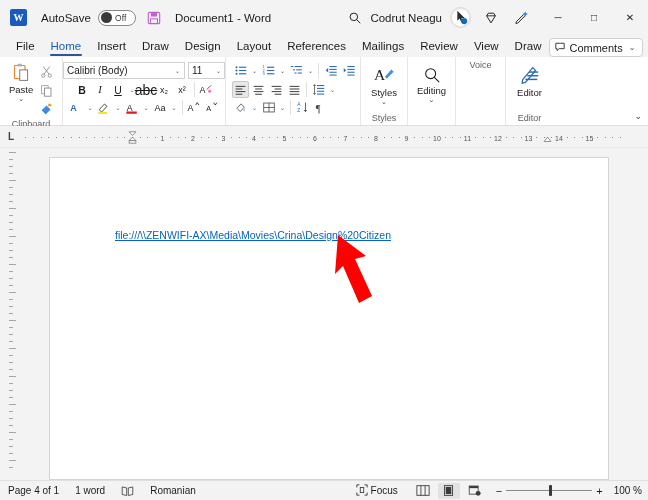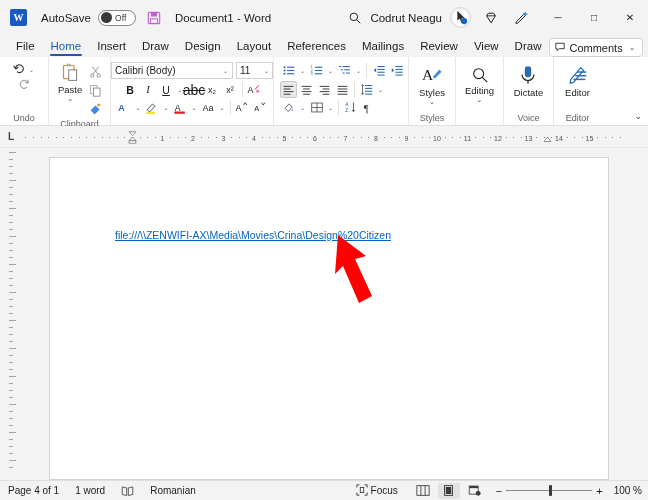--- a/index.html
+++ b/index.html
@@ -342,38 +342,20 @@
       </div>
       <div class="share-btn">
         
         
       </div>
     </div>
   </div>
 
   <div class="ribbon">
 
-    <div class="group" style="width:48px">
-      <div class="group-body" style="flex-direction:column;align-items:center;padding-top:3px">
-        <div class="mini-row">
-          <svg width="14" height="14" viewBox="0 0 16 16">
-            <path d="M4 7.5 a4.5 4.5 0 1 1 1.6 3.6" fill="none" stroke="#2b2b2b" stroke-width="1.2"></path>
-            <path d="M1.8 4.4 L4.4 8 L7.4 5.6" fill="none" stroke="#2b2b2b" stroke-width="1.2" stroke-linejoin="round"></path>
-          </svg>
-          <span class="dd-caret">⌄</span>
-        </div>
-        <div style="margin-top:1px">
-          <svg width="14" height="14" viewBox="0 0 16 16">
-            <path d="M12.5 6.5 a4.6 4.6 0 1 0 -1 5.2" fill="none" stroke="#9a9a9a" stroke-width="1.2"></path>
-            <path d="M12.6 3 L12.8 6.8 L9.2 6.4" fill="none" stroke="#9a9a9a" stroke-width="1.2" stroke-linejoin="round"></path>
-          </svg>
-        </div>
-      </div>
-      <div class="group-label">Undo</div>
-    </div>
 
     <div class="group" style="width:62px">
       <div class="group-body" style="padding-top:1px">
         <div class="btn-v" style="min-width:32px">
           <svg width="21" height="21" viewBox="0 0 24 24">
             <rect x="4" y="4" width="12" height="15" rx="1" fill="#ffffff" stroke="#e08c2e" stroke-width="1.4"></rect>
             <rect x="7.5" y="2" width="5" height="3" rx="0.8" fill="#b0b0b0"></rect>
             <rect x="10" y="9" width="9" height="12" fill="#ffffff" stroke="#7a7a7a" stroke-width="1.1"></rect>
           </svg>
           <span class="lbl">Paste</span>
@@ -630,30 +612,20 @@
             <line x1="12.6" y1="12.6" x2="18" y2="18" stroke="#1b1b1b" stroke-width="1.2"></line>
           </svg>
           <span class="lbl">Editing</span>
           <span class="caret">⌄</span>
         </div>
       </div>
       <div class="group-label"></div>
     </div>
 
     <div class="group" style="width:50px">
-      <div class="group-body" style="justify-content:center;padding-top:3px">
-        <div class="btn-v">
-          <svg width="22" height="22" viewBox="0 0 24 24">
-            <rect x="8.5" y="2.5" width="7" height="12" rx="3.5" fill="#2b6cb0"></rect>
-            <path d="M5.5 11.5 a6.5 6.5 0 0 0 13 0" fill="none" stroke="#1b1b1b" stroke-width="1.3"></path>
-            <line x1="12" y1="18" x2="12" y2="21.5" stroke="#1b1b1b" stroke-width="1.3"></line>
-          </svg>
-          <span class="lbl">Dictate</span>
-        </div>
-      </div>
       <div class="group-label">Voice</div>
     </div>
 
     <div class="group" style="width:48px">
       <div class="group-body" style="justify-content:center;padding-top:3px">
         <div class="btn-v">
           <svg width="22" height="22" viewBox="0 0 24 24">
             <path d="M4 17 L15 4 L18 7 L7 20 L3.5 20.8 Z" fill="none" stroke="#2b6cb0" stroke-width="1.4"></path>
             <rect x="11" y="8" width="10" height="1.6" fill="#2b6cb0"></rect>
             <rect x="9" y="12" width="12" height="1.6" fill="#2b6cb0"></rect>

